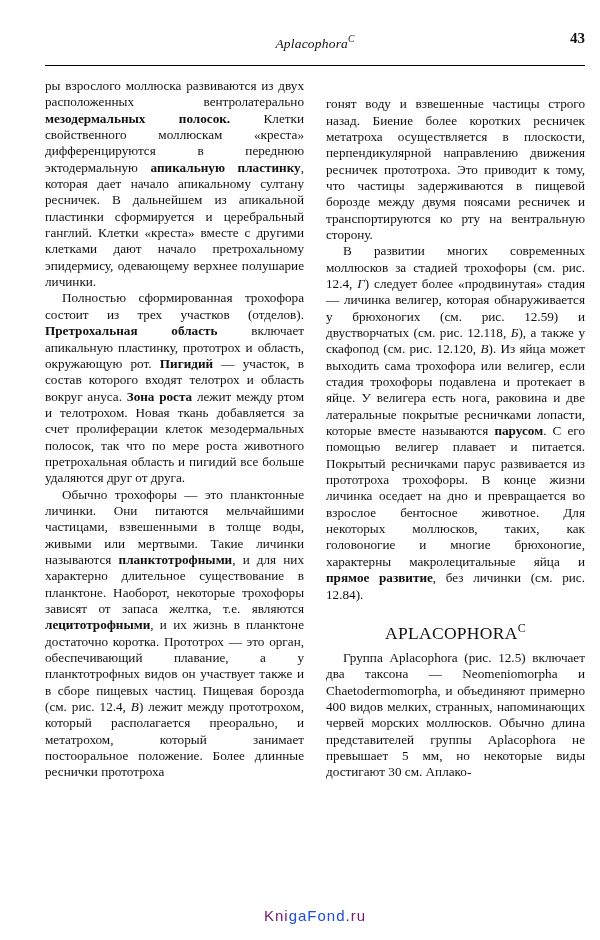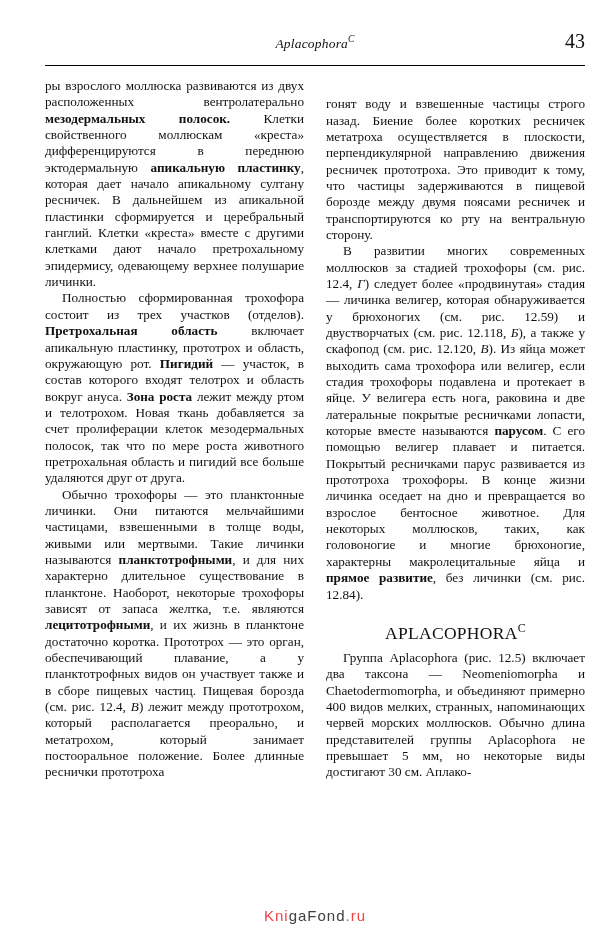--- a/index.html
+++ b/index.html
@@ -38,22 +38,22 @@
   }
   .header-title .sup {
     font-style: italic;
     font-size: 9.5px;
     vertical-align: super;
   }
   .header-page {
     position: absolute;
     right: 0;
     top: -4px;
-    font-size: 20px;
-    font-weight: normal;
+    font-size: 15px;
+    font-weight: bold;
     font-family: "Liberation Serif", serif;
     margin-left: 17px;
   }
   .rule {
     border-top: 1.1px solid #000;
     margin-top: 5px;
     margin-bottom: 12px;
   }
   .columns {
     display: flex;
@@ -93,22 +93,22 @@
     position: absolute;
     left: 50%;
     transform: translateX(-50%);
     bottom: 16px;
     font-size: 15px;
     font-family: "Liberation Sans", sans-serif;
     color: #b9bfc6;
     letter-spacing: 1px;
     white-space: nowrap;
   }
-  .watermark .accent { color: #404040; }
-  .watermark .dim { color: #ef4444; }
+  .watermark .accent { color: #1d4ed8; }
+  .watermark .dim { color: #701a75; }
 </style>
 </head>
 <body>
 
 <div class="page">
 
   <div class="header">
     <div class="header-title">
       <i>Aplacophora</i><span class="sup">C</span>
     </div>

